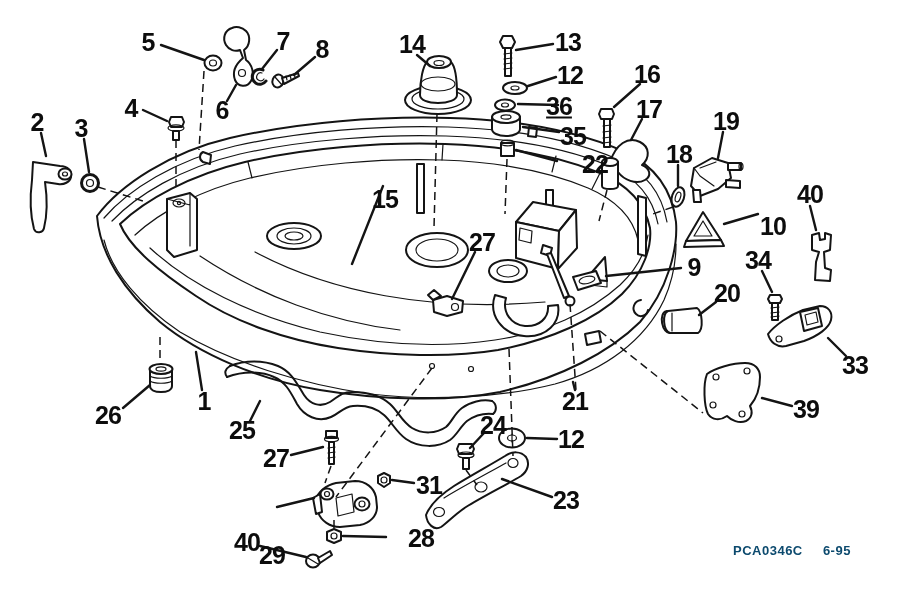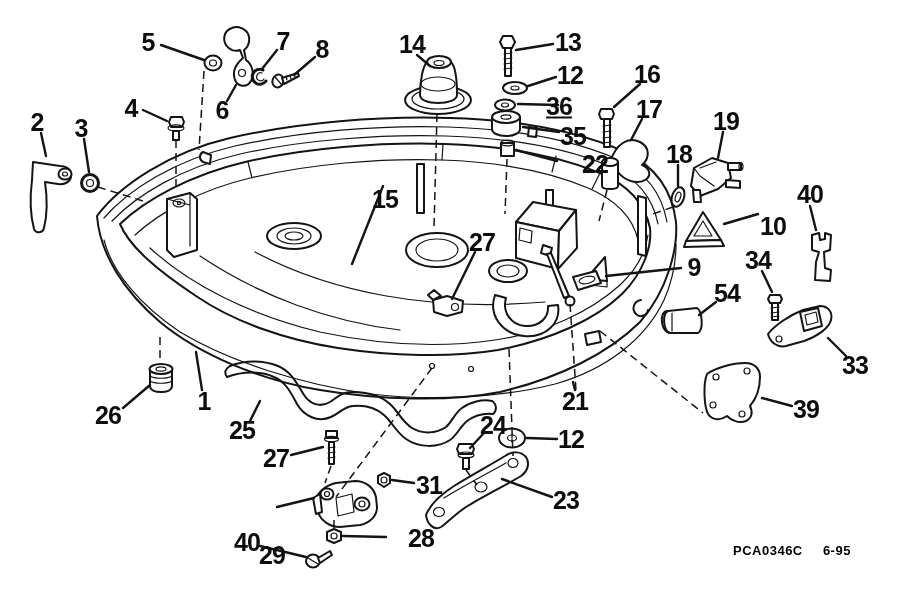--- a/index.html
+++ b/index.html
@@ -9,21 +9,21 @@
   .p{fill:none;stroke:#141414;stroke-width:2;stroke-linejoin:round;stroke-linecap:round;}
   .pf{fill:#ffffff;stroke:#141414;stroke-width:2;stroke-linejoin:round;stroke-linecap:round;}
   .thin{stroke-width:1.2;}
   .thick{stroke-width:3;}
   .dash{fill:none;stroke:#141414;stroke-width:1.5;stroke-dasharray:8 5;stroke-linecap:butt;}
   .leader{fill:none;stroke:#141414;stroke-width:2.4;stroke-linecap:round;}
   .callout{position:absolute;transform:translate(-50%,-50%);
            font-weight:800;font-size:25px;color:#0d0d0d;letter-spacing:-1px;
            font-family:"Liberation Sans",sans-serif;white-space:nowrap;}
   .caption{position:absolute;left:733px;top:543px;
-           font-weight:700;font-size:13px;color:#000000;letter-spacing:.5px;}
+           font-weight:700;font-size:13px;color:#0c4a6e;letter-spacing:.5px;}
   .caption .date{margin-left:16px;}
 </style>
 </head>
 <body>
 
 <div class="stage">
 
 <svg width="900" height="598" viewBox="0 0 900 598">
 
   <g>
@@ -388,21 +388,21 @@
       <span class="callout" style="left: 108px; top: 415px;">26</span>
       <span class="callout" style="left: 276px; top: 458px; text-align: right;">27</span>
       <span class="callout" style="left: 421px; top: 538px;">28</span>
       <span class="callout" style="left: 272px; top: 511px; margin-top: 44px;">29</span>
       <span class="callout" style="left: 247px; top: 542px;">40</span>
       <span class="callout" style="left: 429px; top: 485px;">31</span>
       <span class="callout" style="left: 855px; top: 365px;">33</span>
       <span class="callout" style="left: 758px; top: 260px;">34</span>
       <span class="callout" style="left: 573px; top: 136px;">35</span>
       <span class="callout" style="left: 559px; top: 106px; text-decoration: underline;">36</span>
-      <span class="callout" style="left: 727px; top: 293px;">54</span>
+      <span class="callout" style="left: 727px; top: 293px;">20</span>
       <span class="callout" style="left: 482px; top: 242px;">27</span>
       <span class="callout" style="left: 806px; top: 409px;">39</span>
       <span class="callout" style="left: 810px; top: 194px;">40</span>
       <span class="callout" style="left: 571px; top: 439px;">12</span>
     </div>
 
 <div class="caption">
   <span>PCA0346C</span>
   <span class="date">6-95</span>
 </div>

